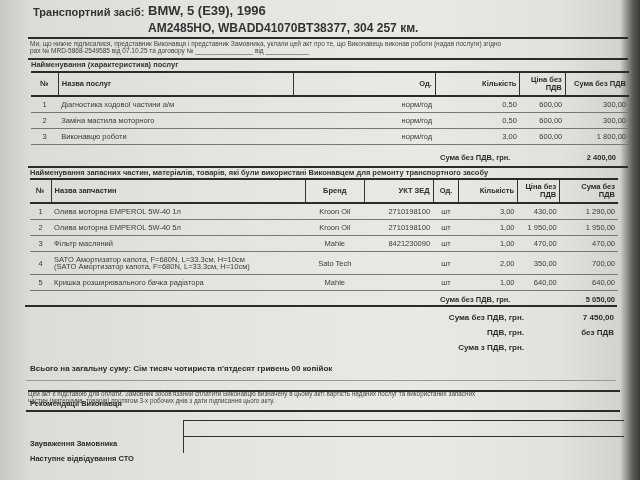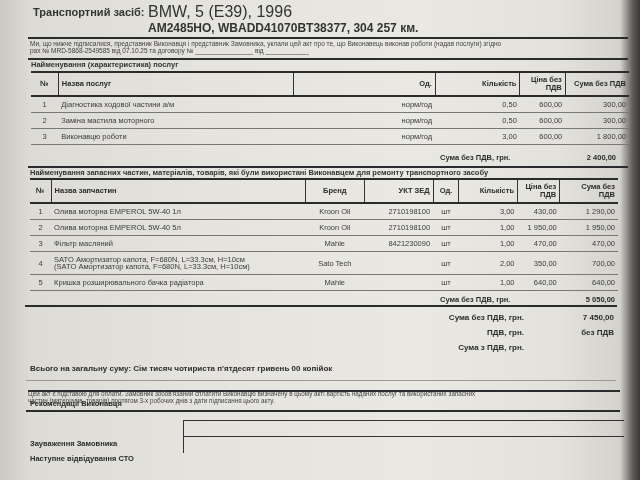--- a/index.html
+++ b/index.html
@@ -10,21 +10,21 @@
     color:#2b2b2b;
   }
   .page {
     position:absolute; left:0; top:0; width:592px; height:480px;
     background: linear-gradient(90deg, #c9c8c3 0px, #dcdbd6 30px, #e4e3de 200px, #e9e8e3 420px, #e2e1dc 560px, #d3d2cd 620px, #5a5955 633px, #3a3936 640px);
     overflow:hidden;
     padding-left:48px;
   }
   .abs { position:absolute; }
   .vehicle-label { left:33px; top:6px; font-size:11px; font-weight:bold; color:#333; }
-  .vehicle-model { left:148px; top:3px; font-size:16px; font-weight:normal; color:#333; }
+  .vehicle-model { left:148px; top:3px; font-size:13px; font-weight:bold; color:#333; }
   .vehicle-ids { left:148px; top:21px; font-size:12px; font-weight:bold; color:#333; }
   .hr { position:absolute; height:0; border-top:1px solid #2b2b2b; }
   .hr.thick { border-top:2px solid #2b2b2b; }
   .small { font-size:6.5px; color:#444; line-height:7px; }
   .section-title { font-size:7.5px; font-weight:bold; color:#333; }
 
   table.grid { position:absolute; border-collapse:collapse; font-size:7.5px; color:#3a3a3a; }
   table.grid td { padding:0 3px; white-space:nowrap; height:15px; border-bottom:1px solid #777; }
   table.grid tr.head td { font-weight:bold; color:#2b2b2b; border-bottom:2px solid #2b2b2b; border-right:1px solid #333; height:22px; line-height:8px; }
   table.grid tr.head td:last-child { border-right:none; }

